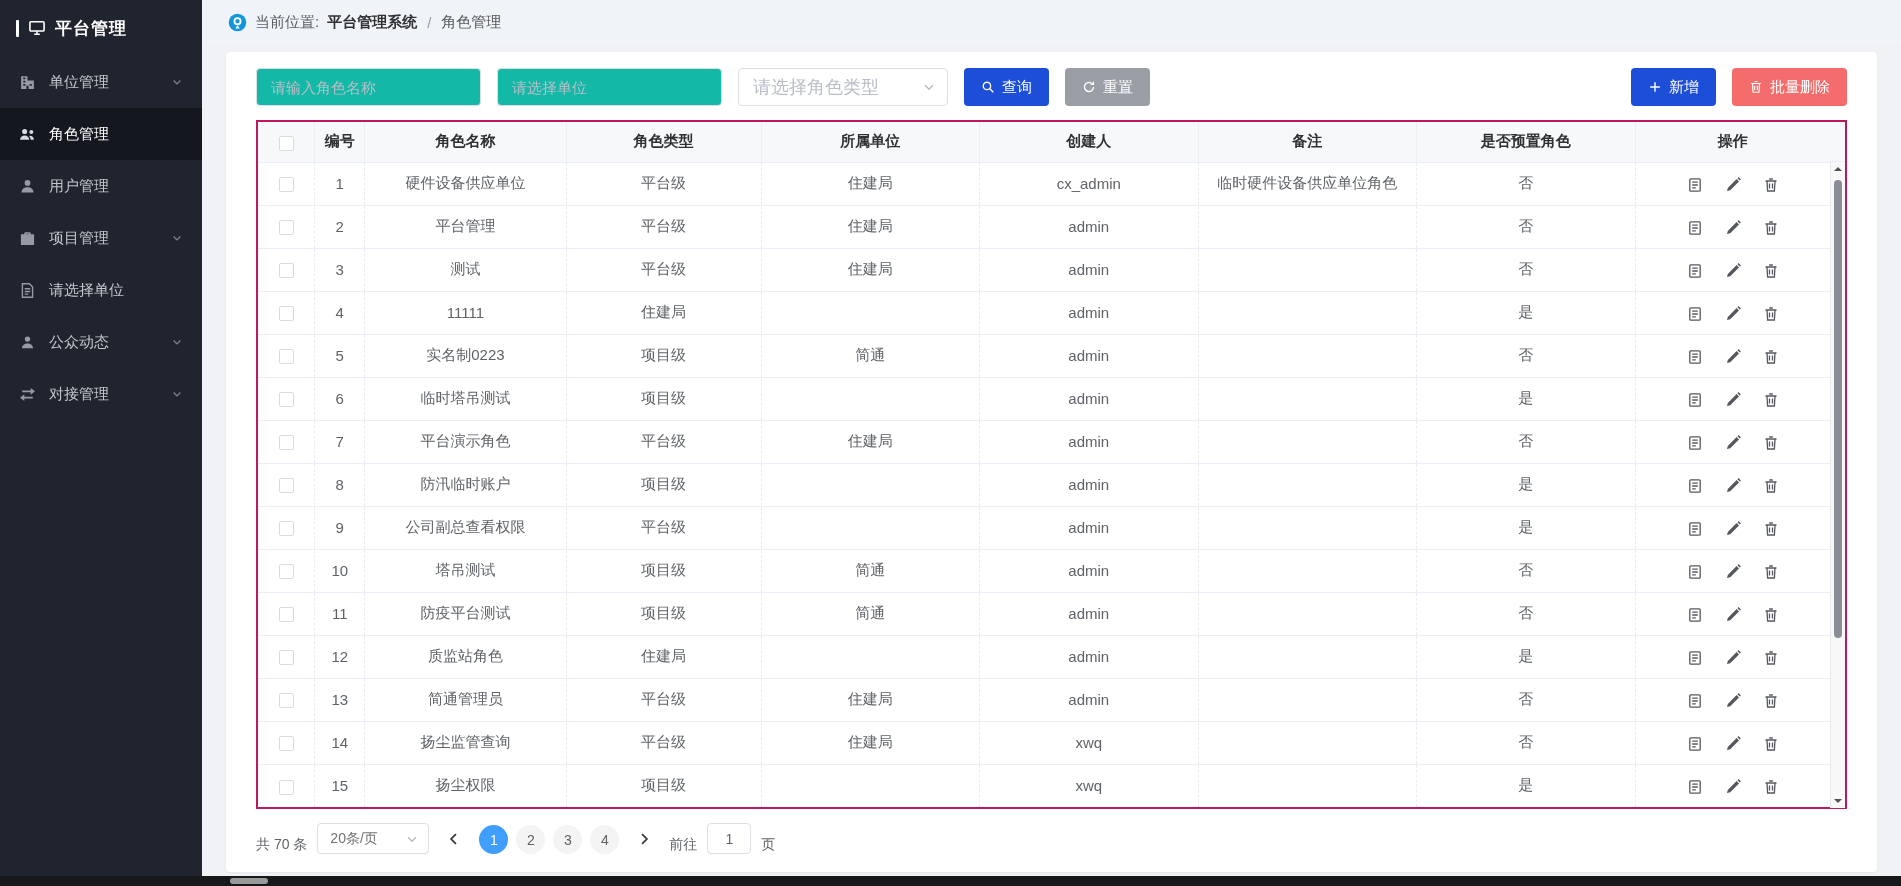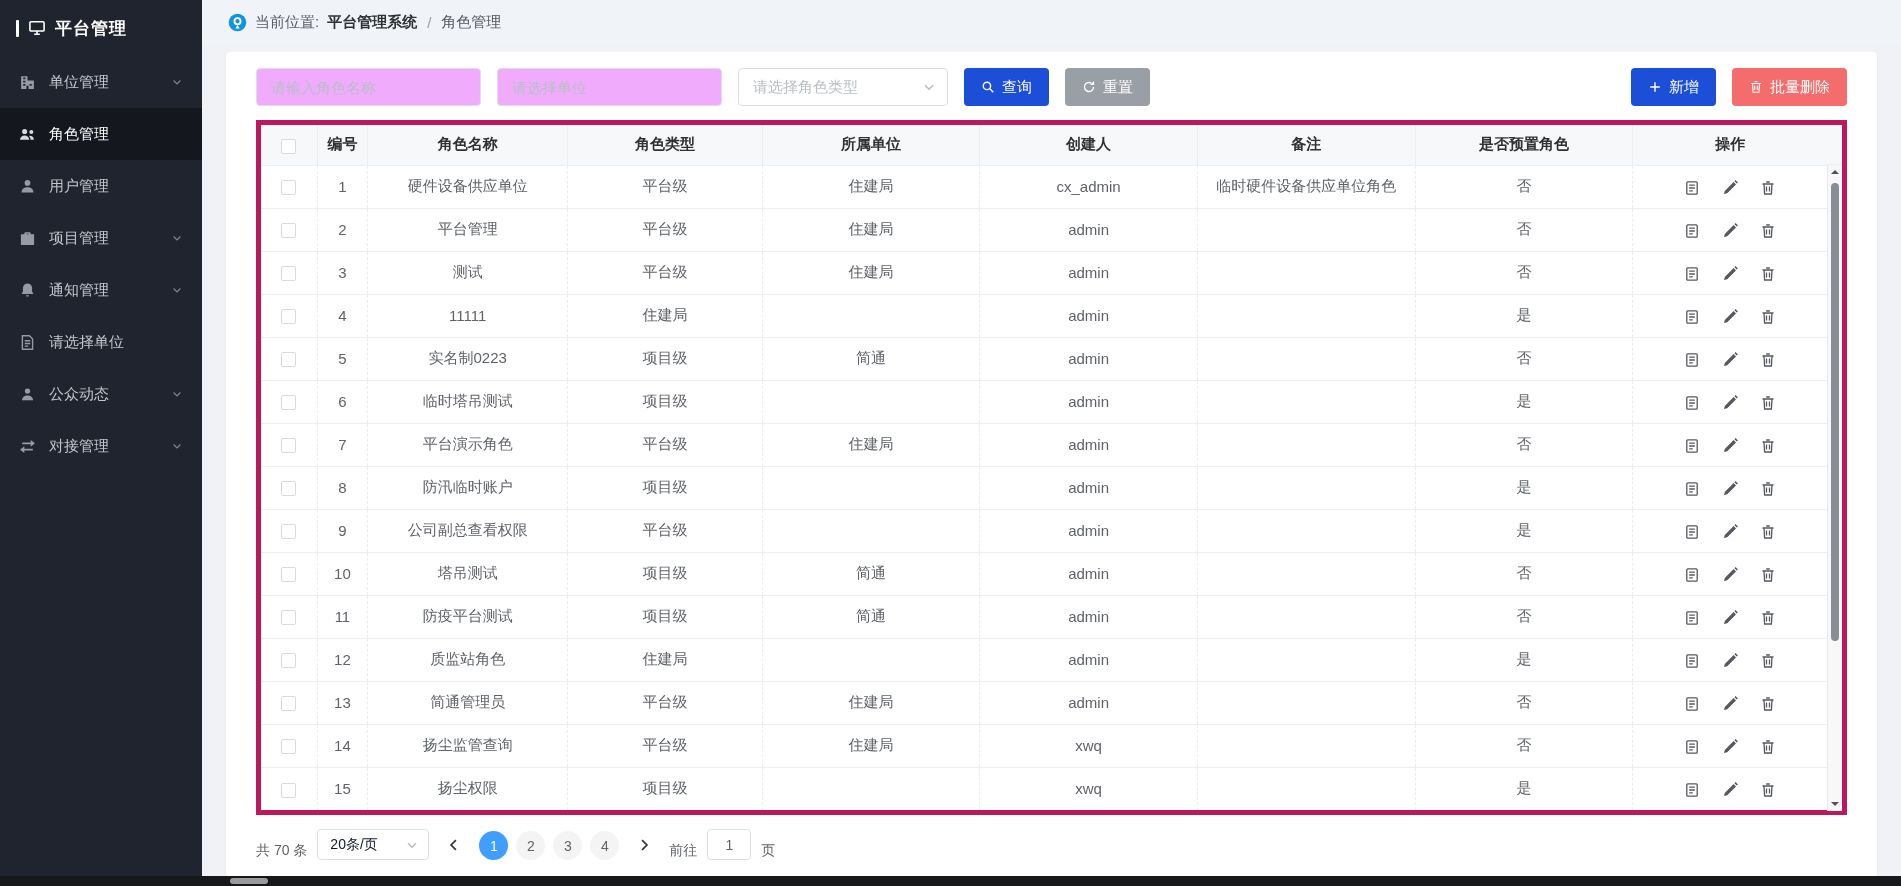--- a/index.html
+++ b/index.html
@@ -27,53 +27,53 @@
   .crumb-icon{width:19px;height:19px}
   .crumb-root{font-weight:bold;color:#2f3133;cursor:pointer}
   .crumb-sep{color:#9a9ea6;margin:0 2px}
   .crumb-cur{color:#55585e}
 
   .content{flex:1;padding:8px 24px 0}
   .card{background:#fff;border-radius:4px;box-shadow:0 1px 3px rgba(0,0,0,.05);padding:16px 30px 18px}
 
   
   .toolbar{display:flex;align-items:center;gap:16px;margin-bottom:14px}
-  .tb-input{width:225px;height:38px;border:1px solid #dcdfe6;border-radius:4px;padding:0 14px;font-size:15px;color:#303133;background:#f0abfc;outline:none;font-family:inherit}
+  .tb-input{width:225px;height:38px;border:1px solid #dcdfe6;border-radius:4px;padding:0 14px;font-size:15px;color:#303133;background:#14b8a6;outline:none;font-family:inherit}
   .tb-input::placeholder{color:#b9bec7}
-  .sel{width:210px;height:38px;border:1px solid #dcdfe6;border-radius:4px;display:flex;align-items:center;padding:0 11px 0 14px;color:#b9bec7;font-size:15px;background:#fff;cursor:pointer}
+  .sel{width:210px;height:38px;border:1px solid #dcdfe6;border-radius:4px;display:flex;align-items:center;padding:0 11px 0 14px;color:#b9bec7;font-size:18px;background:#fff;cursor:pointer}
   .sel-caret{width:14px;height:14px;color:#b6bac2;margin-left:auto}
   .btn{height:38px;border:none;border-radius:4px;color:#fff;font-size:15px;display:inline-flex;align-items:center;gap:7px;padding:0 17px;cursor:pointer;font-family:inherit;white-space:nowrap}
   .btn .icon{width:14px;height:14px}
   .btn-primary{background:#1d4ed8}
   .btn-info{background:#9a9ea5}
   .btn-danger{background:#f56c6c}
   .spacer{flex:1}
 
   
-  .table-box{position:relative;border:5px solid #be185d}
+  .table-box{position:relative;border:2px solid #be185d}
   table{width:calc(100% - 15px);border-collapse:collapse;table-layout:fixed}
   thead th{height:40px;background:#f7f8fa;border-bottom:1px solid #ebeef5;border-right:1px solid #ebeef5;font-size:15px;color:#2f3133;font-weight:bold;text-align:center}
   thead th:last-child{border-right:none}
   tbody td{height:43px;border-bottom:1px solid #ebeef5;border-right:1px dashed #e9ecf2;font-size:15px;color:#5f6368;text-align:center;overflow:hidden;white-space:nowrap;text-overflow:ellipsis;padding:0 6px}
   tbody td:last-child{border-right:none}
   tbody tr:last-child td{border-bottom:none}
   .checkbox{display:inline-block;width:15px;height:15px;border:1px solid #d7dbe2;border-radius:2px;background:#fff;vertical-align:middle;cursor:pointer}
   .op{display:inline-block;width:16px;height:16px;color:#55585e;margin:0 11px;cursor:pointer;vertical-align:middle}
   .head-fill{position:absolute;top:0;right:0;width:15px;height:40px;background:#f7f8fa;border-bottom:1px solid #ebeef5}
 
   
   .vscroll{position:absolute;top:40px;right:0;width:15px;height:646px;background:#f8f8f8;border-left:1px solid #e9e9e9}
   .varrow{position:absolute;left:50%;transform:translateX(-50%);width:0;height:0;border:4.5px solid transparent}
   .varrow.up{top:5px;border-bottom-color:#4f5257;border-top-width:0}
   .varrow.down{bottom:5px;border-top-color:#4f5257;border-bottom-width:0}
   .vthumb{position:absolute;top:18px;left:3px;width:8px;height:458px;background:#888d96;border-radius:4px;cursor:pointer}
 
   
   .pagination{display:flex;align-items:flex-end;gap:10px;margin-top:14px;font-size:14px;color:#5f6368}
-  .pg-sel{width:112px;height:31px;border:1px solid #dcdfe6;border-radius:4px;display:flex;align-items:center;padding:0 9px 0 12px;font-size:14px;color:#0f172a;background:#fff;cursor:pointer}
+  .pg-sel{width:112px;height:31px;border:1px solid #dcdfe6;border-radius:4px;display:flex;align-items:center;padding:0 9px 0 12px;font-size:14px;color:#737373;background:#fff;cursor:pointer}
   .pg-arrow{width:30px;height:30px;display:inline-flex;align-items:center;justify-content:center;background:none;border:none;color:#33363b;cursor:pointer}
   .pg-arrow .icon{width:14px;height:14px}
   .pages{display:flex;align-items:center;gap:8px}
   .pg{width:29px;height:29px;border-radius:50%;background:#f4f4f5;border:none;color:#5f6368;font-size:14px;cursor:pointer;font-family:inherit}
   .pg.active{background:#409eff;color:#fff}
   .goto-input{width:44px;height:31px;border:1px solid #dcdfe6;border-radius:4px;text-align:center;font-size:14px;color:#5f6368;outline:none;font-family:inherit}
 
   
   .bottom-strip{position:fixed;left:0;bottom:0;width:1901px;height:10px;background:#17181a;z-index:20}
   .hthumb{position:absolute;left:230px;top:2px;width:38px;height:6px;background:#9a9a9a;border-radius:3px;cursor:pointer}
@@ -146,33 +146,20 @@
           <span class="mlabel">项目管理</span>
           <span class="mcaret">
             <svg viewBox="0 0 16 16">
               <path fill="none" stroke="currentColor" stroke-width="1.6" d="M3.5 6l4.5 4.5L12.5 6"></path>
             </svg>
           </span>
         </div>
         <div class="mitem">
           <span class="mico">
             <svg viewBox="0 0 16 16">
-              <path fill="currentColor" d="M8 1.4a4.3 4.3 0 0 1 4.3 4.3v3.2l1.3 2.3H2.4l1.3-2.3V5.7A4.3 4.3 0 0 1 8 1.4zM6.6 12.4h2.8a1.4 1.4 0 1 1-2.8 0z"></path>
-            </svg>
-          </span>
-          <span class="mlabel">通知管理</span>
-          <span class="mcaret">
-            <svg viewBox="0 0 16 16">
-              <path fill="none" stroke="currentColor" stroke-width="1.6" d="M3.5 6l4.5 4.5L12.5 6"></path>
-            </svg>
-          </span>
-        </div>
-        <div class="mitem">
-          <span class="mico">
-            <svg viewBox="0 0 16 16">
               <g fill="none" stroke="currentColor" stroke-width="1.3">
                 <path d="M3.2 1.7h6.6l3 3v9.6H3.2z"></path>
                 <path d="M5.4 6.4h5.2M5.4 8.9h5.2M5.4 11.4h3.4"></path>
               </g>
             </svg>
           </span>
           <span class="mlabel">请选择单位</span>
         </div>
         <div class="mitem">
           <span class="mico">

